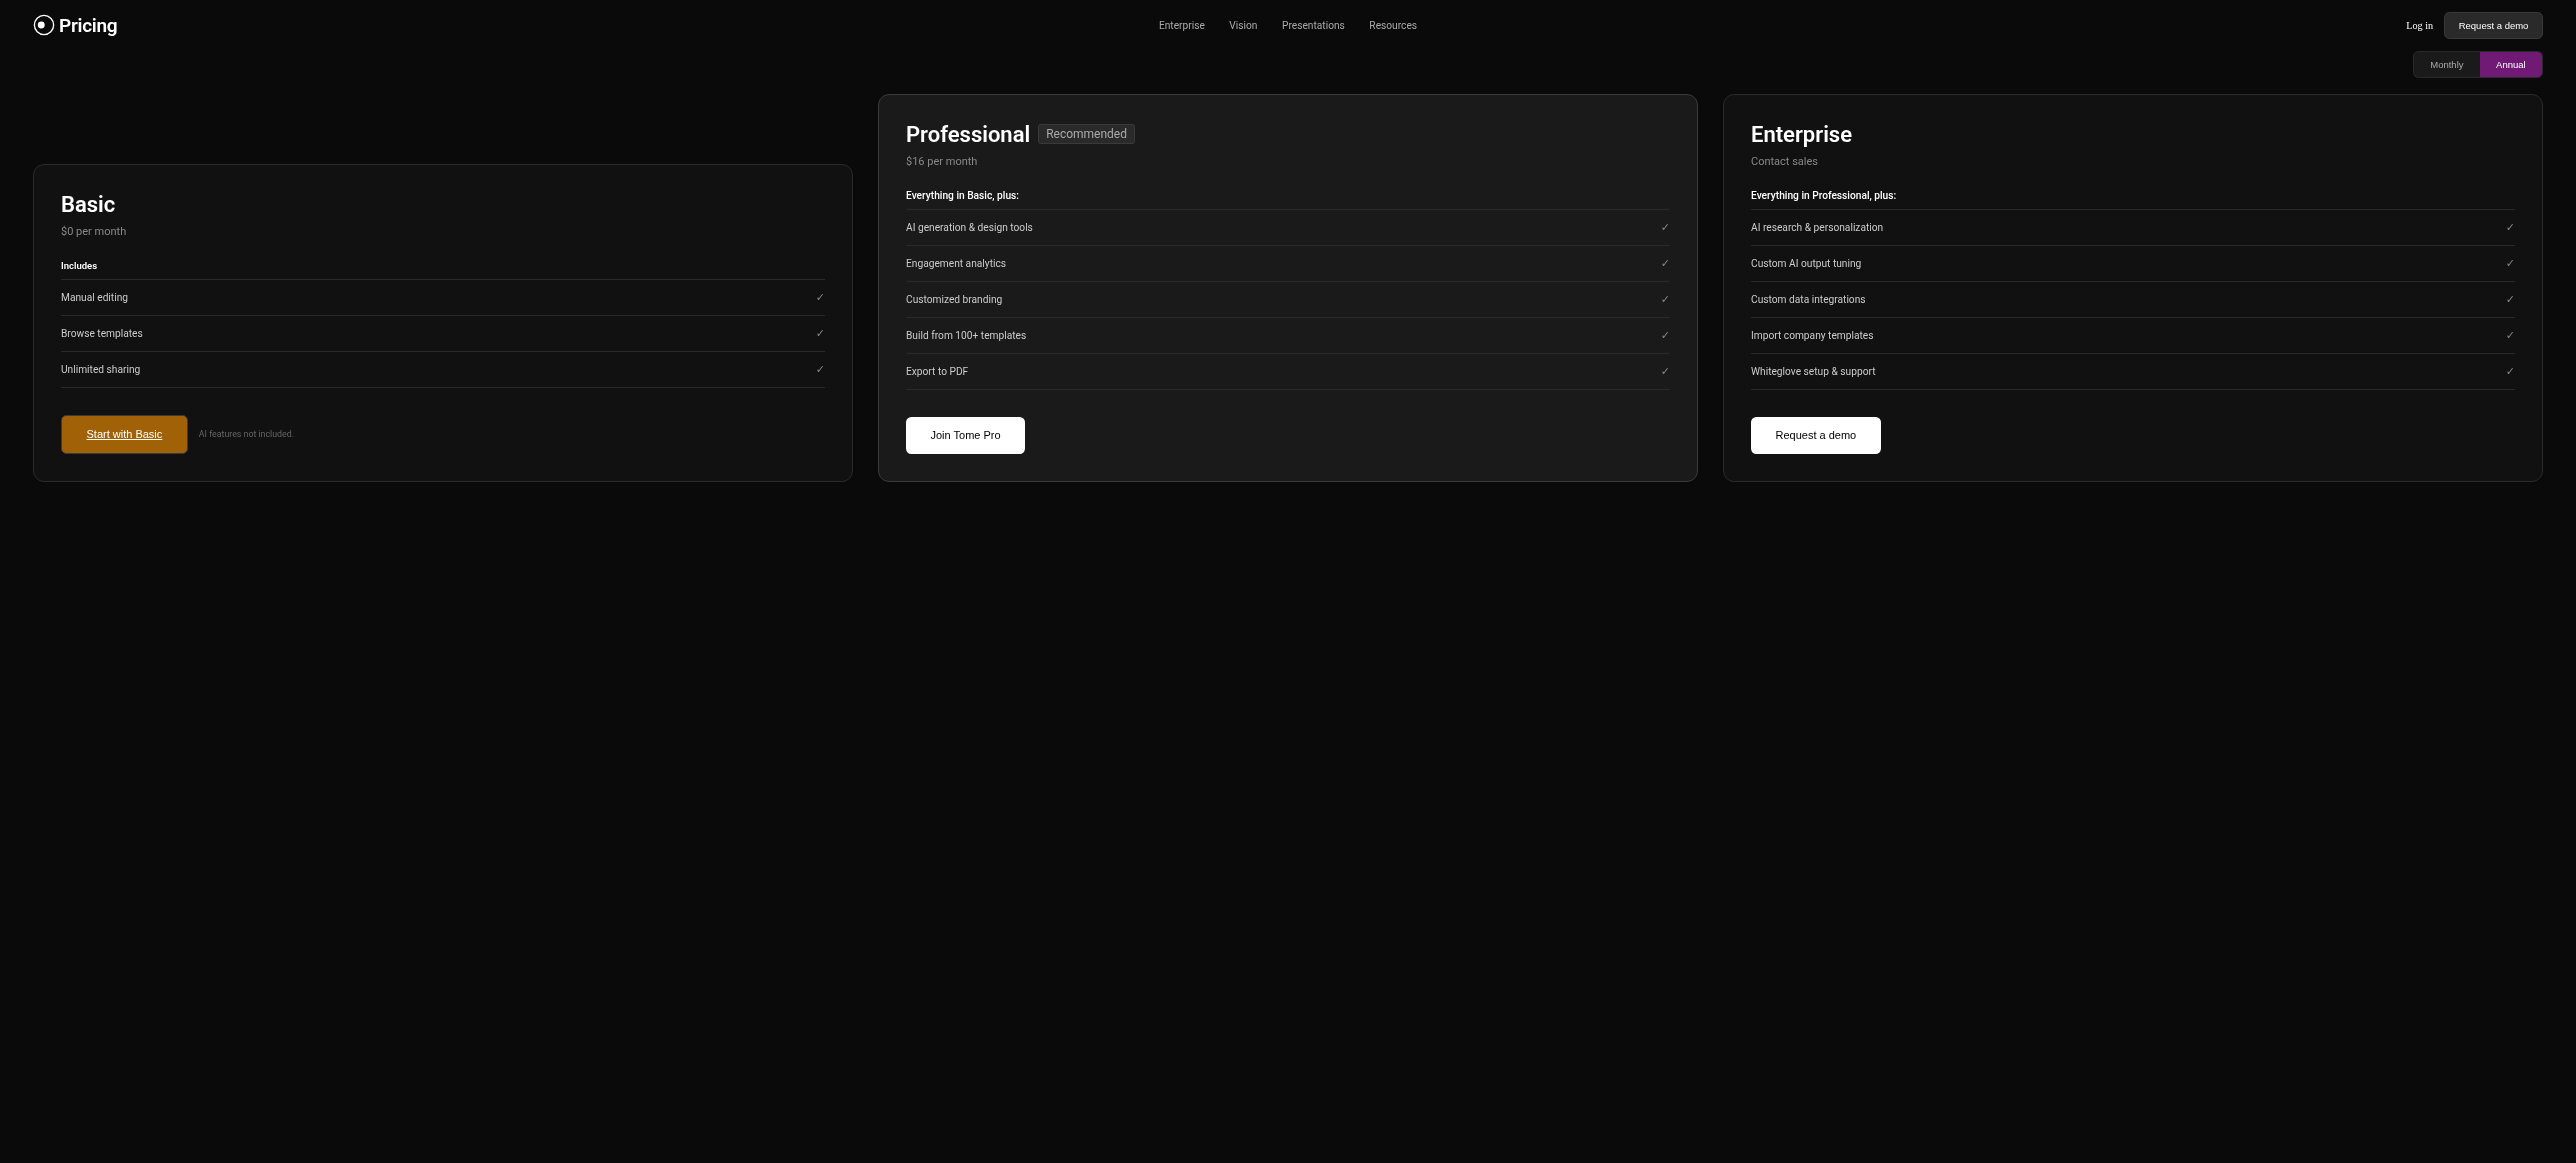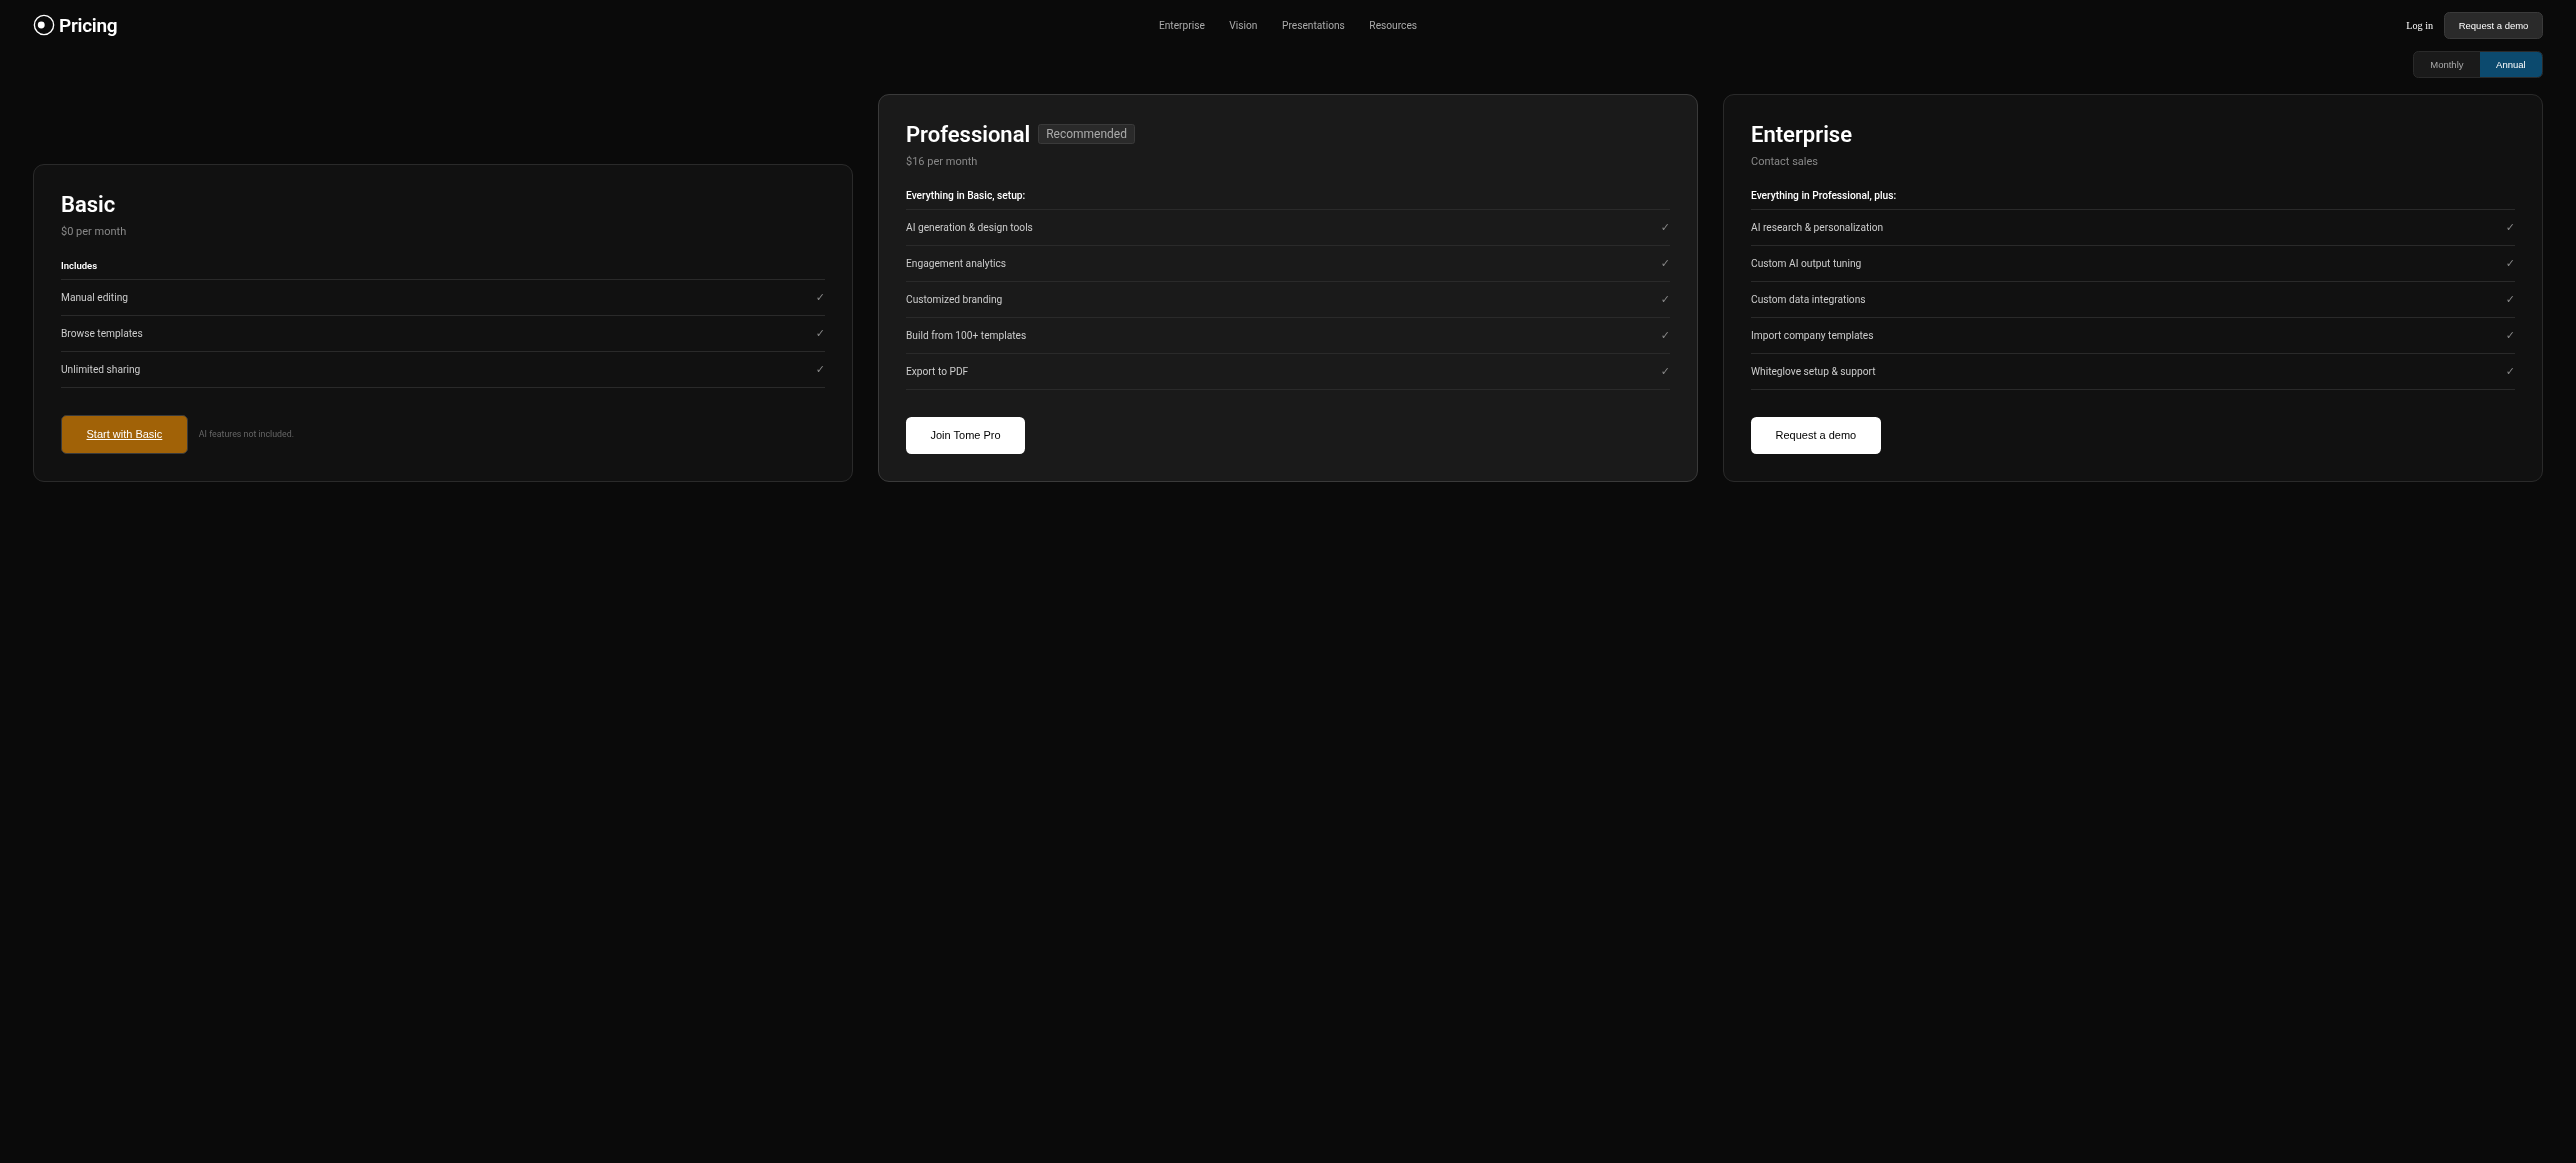--- a/index.html
+++ b/index.html
@@ -101,21 +101,21 @@
     .toggle-btn {
       padding: 6.8px 16.3px;
       font-size: 9.5px;
       cursor: pointer;
       border: none;
       background: transparent;
       color: #aaaaaa;
     }
 
     .toggle-btn.active {
-      background-color: #0c4a6e;
+      background-color: #701a75;
       color: #ffffff;
     }
 
     
     .pricing-section {
       padding: 0 33px 33px;
       display: flex;
       gap: 25px;
       align-items: flex-end;
     }
@@ -291,21 +291,21 @@
       <span class="disclaimer-text">AI features not included.</span>
     </div>
   </div>
 
   <div class="pricing-card featured">
     <div class="plan-name">
       <span>Professional</span>
       <span class="recommended-badge">Recommended</span>
     </div>
     <div class="plan-price">$16 per month</div>
-    <div class="everything-label">Everything in Basic, setup:</div>
+    <div class="everything-label">Everything in Basic, plus:</div>
     <ul class="feature-list">
       <li class="feature-item">
         <span>AI generation &amp; design tools</span>
         <span class="check-icon">✓</span>
       </li>
       <li class="feature-item">
         <span>Engagement analytics</span>
         <span class="check-icon">✓</span>
       </li>
       <li class="feature-item">

